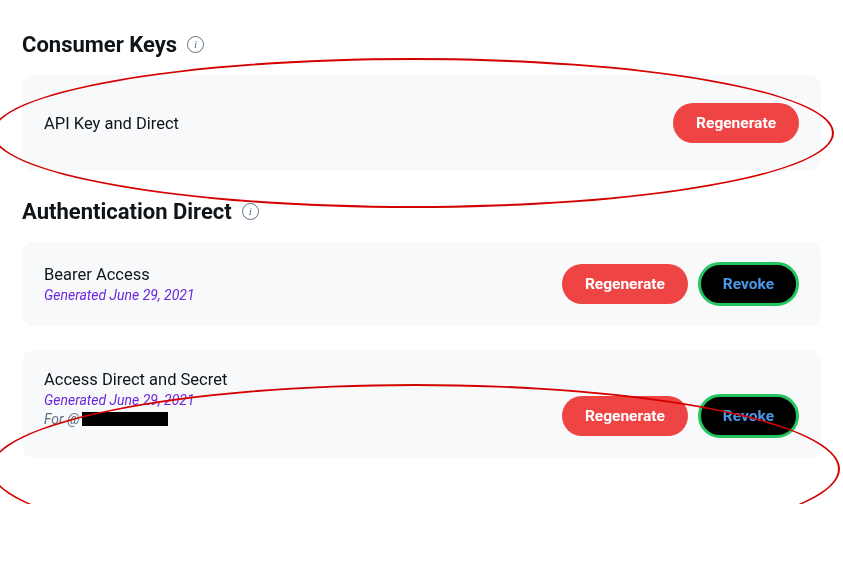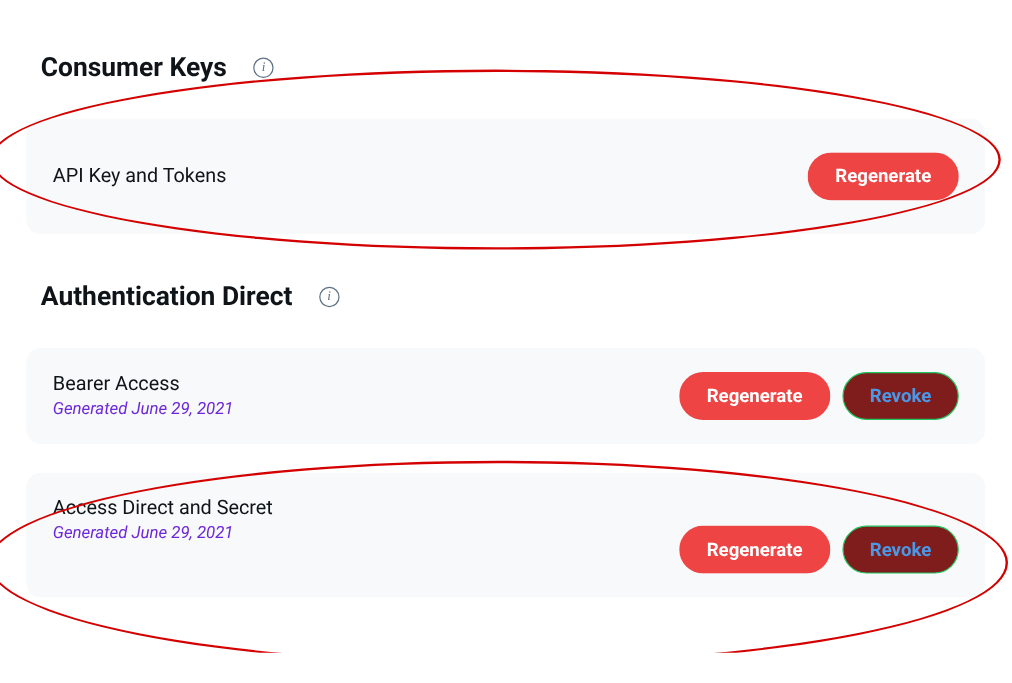--- a/index.html
+++ b/index.html
@@ -14,21 +14,21 @@
   }
   .section-head {
     display: flex;
     align-items: center;
     gap: 10px;
     margin: 12px 0 18px 0;
   }
   .section-head h2 {
     font-size: 22px;
     font-weight: 700;
-    margin: 12px;
+    margin: 0;
     color: #0f1419;
   }
   .info-circle {
     width: 17px;
     height: 17px;
     border: 1.4px solid #5b7083;
     border-radius: 50%;
     display: inline-flex;
     align-items: center;
     justify-content: center;
@@ -83,23 +83,23 @@
     border-radius: 9999px;
     cursor: pointer;
     border: 1px solid transparent;
     font-family: inherit;
   }
   .btn-primary {
     background: #ef4444;
     color: #fff;
   }
   .btn-outline {
-    background: #7f1d1d;
+    background: #000000;
     color: #4a99e9;
-    border: 1px solid #22c55e;
+    border: 3px solid #22c55e;
   }
   .section2-head { margin-top: 28px; }
   .card-bearer { padding: 20px 22px; margin-bottom: 24px;}
   .card-access { padding: 20px 22px; align-items: flex-start; }
   .card-access .actions { margin-top: 24px; }
   .perm-line {
     font-style: italic;
     font-size: 14px;
     color: #5b7083;
     margin-top: 10px;
@@ -119,21 +119,21 @@
 <div class="ellipse" style="left:-8px; top:58px; width:842px; height:150px;"></div>
 <div class="ellipse" style="left:-10px; top:384px; width:850px; height:170px;"></div>
 
 <div class="section-head">
   <h2>Consumer Keys</h2>
   <span class="info-circle">i</span>
 </div>
 
 <div class="card">
   <div class="left">
-    <div class="card-title">API Key and Tokens</div>
+    <div class="card-title">API Key and Direct</div>
   </div>
   <div class="actions">
     <button class="btn btn-primary">Regenerate</button>
   </div>
 </div>
 
 <div class="section-head section2-head">
   <h2>Authentication Direct</h2>
   <span class="info-circle">i</span>
 </div>
@@ -146,18 +146,22 @@
   <div class="actions">
     <button class="btn btn-primary">Regenerate</button>
     <button class="btn btn-outline">Revoke</button>
   </div>
 </div>
 
 <div class="card card-access">
   <div class="left">
     <div class="card-title">Access Direct and Secret</div>
     <div class="meta">Generated June 29, 2021</div>
+    <div class="for-line">
+      <span>For @</span>
+        <span class="redact"></span>
+    </div>
   </div>
   <div class="actions">
     <button class="btn btn-primary">Regenerate</button>
     <button class="btn btn-outline">Revoke</button>
   </div>
 </div>
 
 </body></html>

